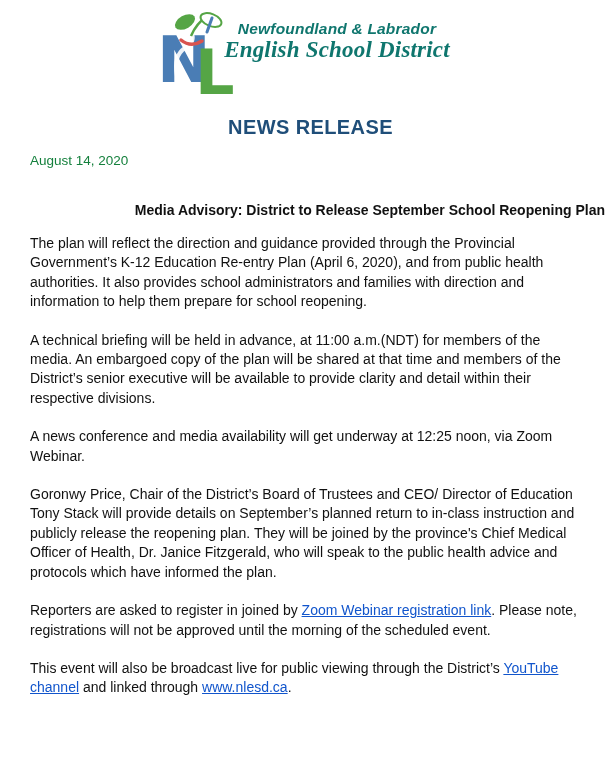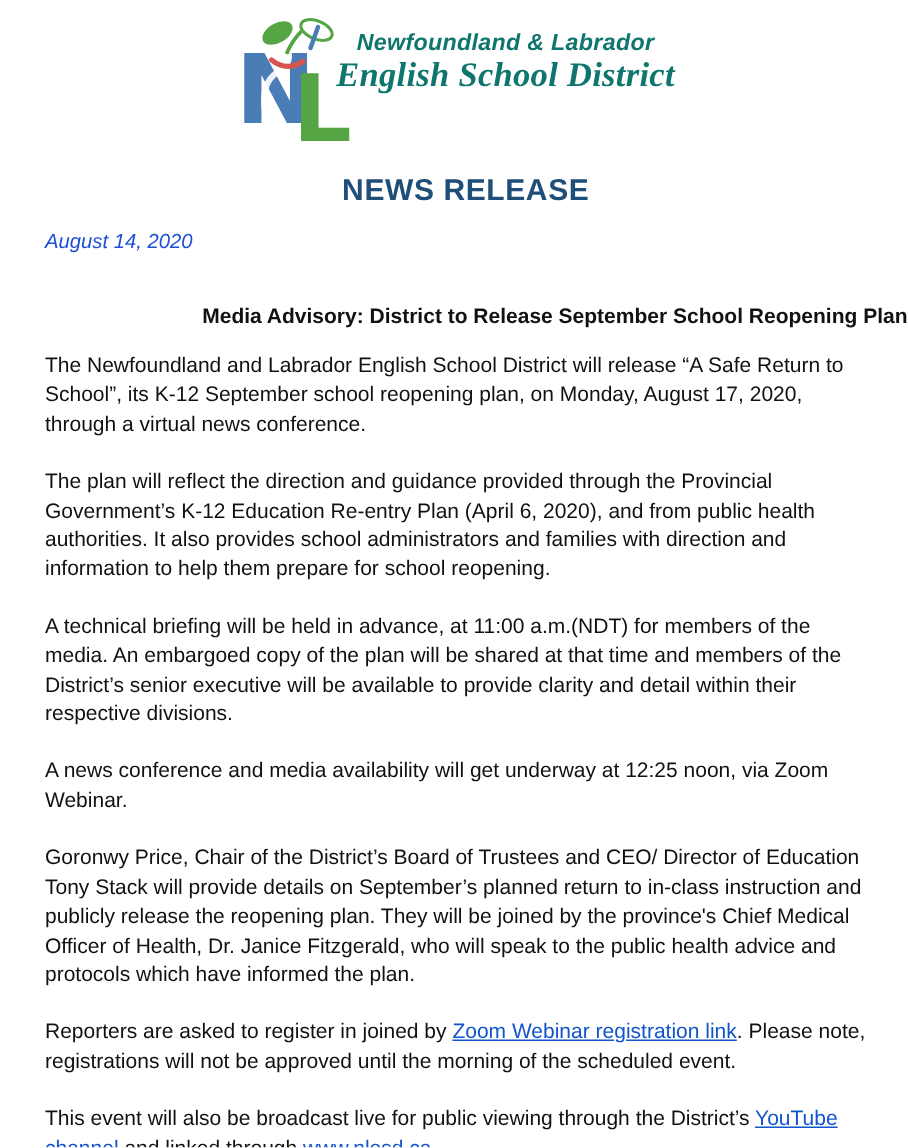--- a/index.html
+++ b/index.html
@@ -22,21 +22,21 @@
     font-style:italic;font-weight:bold;line-height:1.12;
   }
   .logo-line1{font-size:15.5px;letter-spacing:0.2px;}
   .logo-line2{font-size:23px;letter-spacing:0.2px;font-family:Liberation Serif, serif;}
   
   .news-release{
     margin-top:20px;text-align:center;
     font-size:20px;font-weight:bold;letter-spacing:0.4px;margin-left:16px;
   }
   .dateline{
-    margin:14px 0 0 30px;font-size:13.5px;font-style:italic;color:#1d4ed8;
+    margin:14px 0 0 30px;font-size:13.5px;color:#15803d;
   }
   .advisory-title{
     margin-top:34px;text-align:right;font-size:14px;font-weight:bold;color:#111;
   }
   
   .content{margin:16px 24px 0 30px;font-size:14px;line-height:19.4px;color:#111;}
   .content p{margin:0 0 19px 0;}
   .content p:last-child{margin-bottom:0;}
   a.doc-link{cursor:pointer;}
 </style>
@@ -68,21 +68,20 @@
     </div>
   </div>
 
   <div class="news-release" style="color:#1f4e79">NEWS RELEASE</div>
 
   <div class="dateline">August 14, 2020</div>
 
   <div class="advisory-title">Media Advisory: District to Release September School Reopening Plan</div>
 
   <div class="content">
-    <p>The Newfoundland and Labrador English School District will release “A Safe Return to School”, its K-12 September school reopening plan, on Monday, August 17, 2020, through a virtual news conference.</p>
     <p>The plan will reflect the direction and guidance provided through the Provincial Government’s K-12 Education Re-entry Plan (April 6, 2020), and from public health authorities. It also provides school administrators and families with direction and information to help them prepare for school reopening.</p>
     <p>A technical briefing will be held in advance, at 11:00 a.m.(NDT) for members of the media. An embargoed copy of the plan will be shared at that time and members of the District’s senior executive will be available to provide clarity and detail within their respective divisions.</p>
     <p>A news conference and media availability will get underway at 12:25 noon, via Zoom Webinar.</p>
     <p>Goronwy Price, Chair of the District’s Board of Trustees and CEO/ Director of Education Tony Stack will provide details on September’s planned return to in-class instruction and publicly release the reopening plan. They will be joined by the province's Chief Medical Officer of Health, Dr. Janice Fitzgerald, who will speak to the public health advice and protocols which have informed the plan.</p>
     <p><span>Reporters are asked to register in joined by </span><a class="doc-link" style="color:#1155cc" href="#">Zoom Webinar registration link</a><span>. Please note, registrations will not be approved until the morning of the scheduled event.</span></p>
     <p><span>This event will also be broadcast live for public viewing through the District’s </span><a class="doc-link" style="color:#1155cc" href="#">YouTube channel</a><span> and linked through </span><a class="doc-link" style="color:#1155cc" href="#">www.nlesd.ca</a><span>.</span></p>
   </div>
 
 </div>
 

